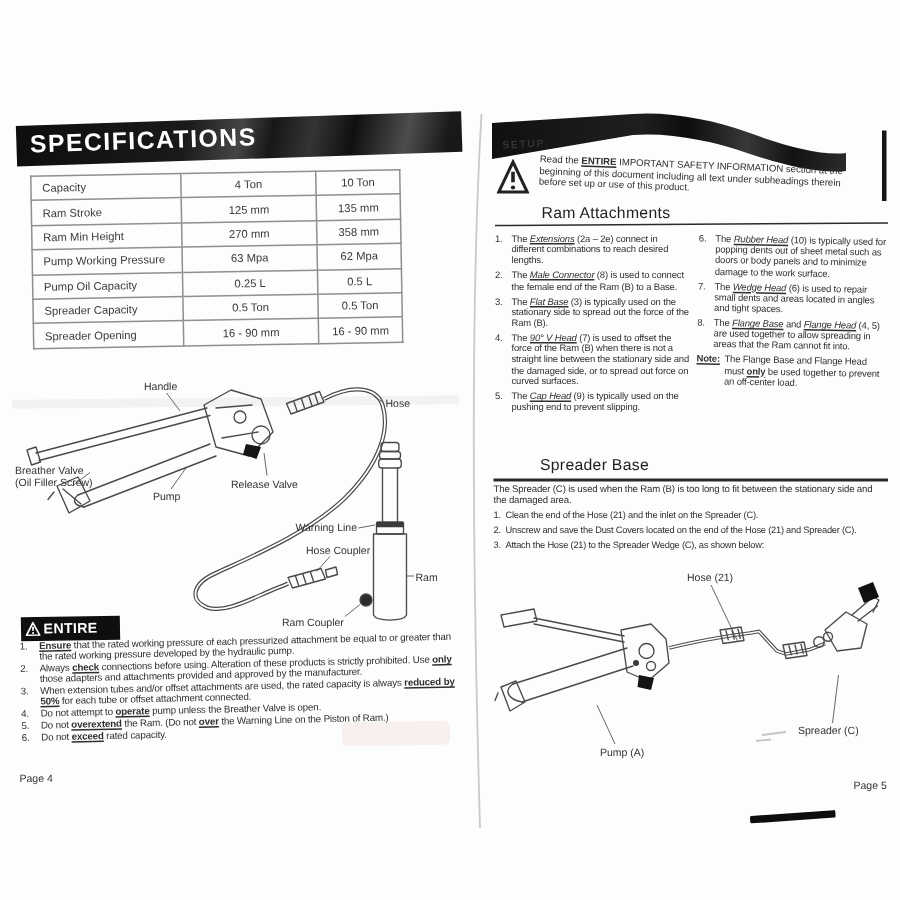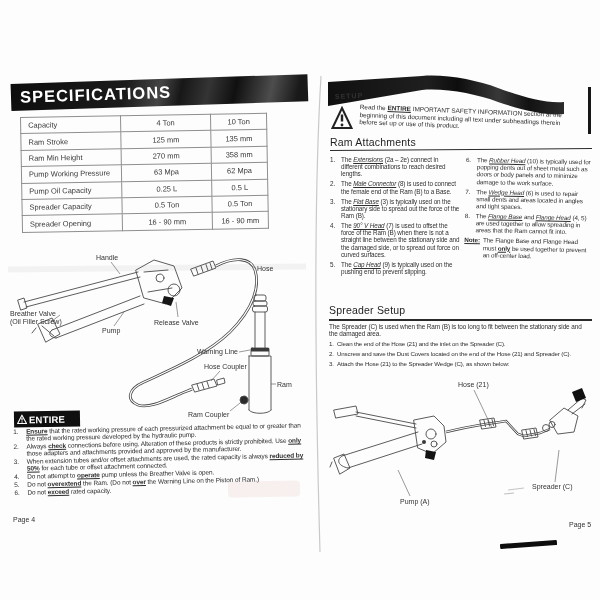--- a/index.html
+++ b/index.html
@@ -57,21 +57,21 @@
   #right-edge-mark{position:absolute;left:588px;top:87px;width:3px;height:47px;background:#161616;}
   #bottom-dash{position:absolute;left:500px;top:542px;width:57px;height:4.5px;background:#0d0d0d;transform:rotate(-4deg);border-radius:1px;}
 
   #setup-banner-svg{position:absolute;left:326px;top:74px;}
   #alert-triangle{position:absolute;left:331px;top:106px;}
   .setup-note{
     position:absolute;left:360px;top:103px;width:212px;
     font-size:6.4px;line-height:7.7px;color:#2e2e2e;
     transform:rotate(2.3deg);transform-origin:left top;margin:0;
   }
-  .sec-heading{position:absolute;font-size:10.5px;color:#1e1e1e;letter-spacing:0.2px;}
+  .sec-heading{position:absolute;font-size:10.5px;color:#1e1e1e;letter-spacing:0.2px;margin-left:31px;}
   #ram-heading{left:330px;top:136px;}
   #spreader-heading{left:329px;top:304px;}
   .rule{position:absolute;background:#2b2b2b;}
   #ram-rule{left:330px;top:149px;width:262px;height:1.3px;transform:rotate(-0.4deg);}
   #spreader-rule{left:329px;top:319px;width:263px;height:1.8px;}
 
   .ram-cols{position:absolute;left:330px;top:156px;width:262px;display:flex;}
   .ram-col{font-size:6.3px;line-height:7.2px;letter-spacing:-0.1px;color:#303030;}
   #ram-col-left{width:130px;margin-right:6px;}
   #ram-col-right{width:126px;transform:rotate(1.1deg);transform-origin:left top;}
@@ -306,21 +306,21 @@
           <span class="num">8.</span>
           <span class="txt">The <span class="s-iu">Flange Base</span> and <span class="s-iu">Flange Head</span> (4, 5) are used together to allow spreading in areas that the Ram cannot fit into.</span>
         </div>
         <div class="li wide-num">
           <span class="num s-bu">Note:</span>
           <span class="txt">The Flange Base and Flange Head must <span class="s-bu">only</span> be used together to prevent an off-center load.</span>
         </div>
       </div>
   </div>
 
-  <div class="sec-heading" id="spreader-heading">Spreader Setup</div>
+  <div class="sec-heading" id="spreader-heading">Spreader Base</div>
   <div class="rule" id="spreader-rule"></div>
   <div class="spreader-intro">The Spreader (C) is used when the Ram (B) is too long to fit between the stationary side and the damaged area.</div>
   <div class="spreader-steps">
       <div class="li">
         <span class="num">1.</span>
         <span class="txt">Clean the end of the Hose (21) and the inlet on the Spreader (C).</span>
       </div>
       <div class="li">
         <span class="num">2.</span>
         <span class="txt">Unscrew and save the Dust Covers located on the end of the Hose (21) and Spreader (C).</span>

